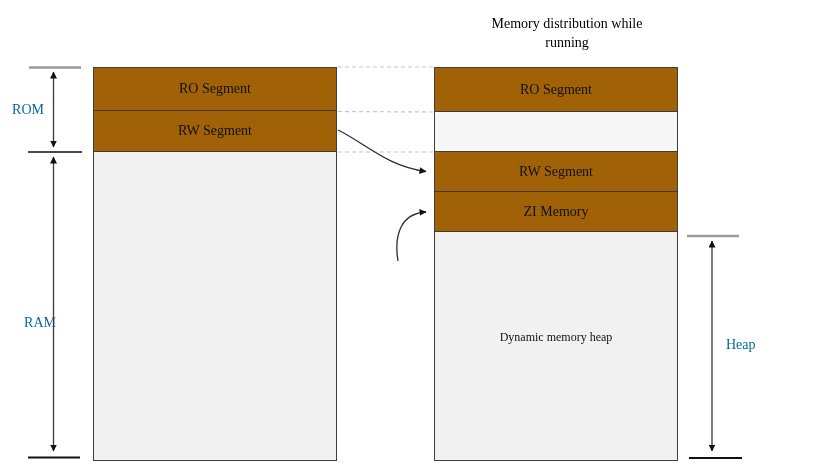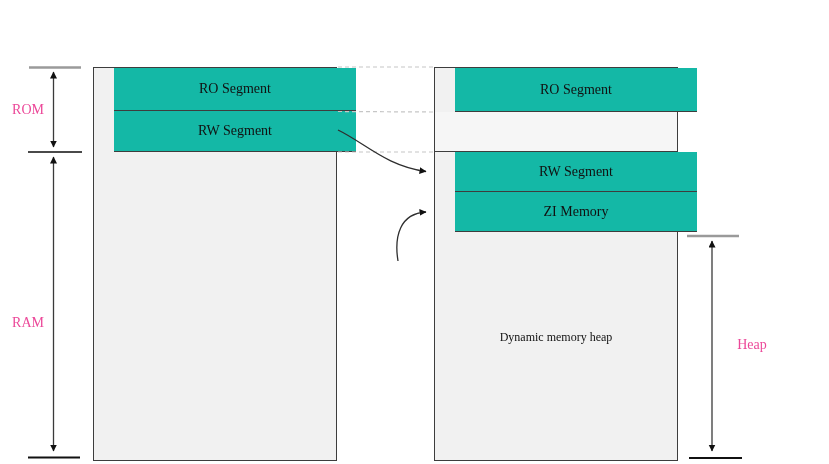--- a/index.html
+++ b/index.html
@@ -22,44 +22,46 @@
     border:1.5px solid #3d3d3d; background:#f1f1f1;
     display:flex; flex-direction:column;
   }
   #col-left  { left:93px;  }
   #col-right { left:434px; }
 
   .seg {
     width:100%; display:flex; align-items:center; justify-content:center;
     font-size:14px; border-bottom:1.5px solid #3d3d3d; flex:0 0 auto;
   }
-  .seg.gray  { background:#14b8a6;margin-left:20px; }
+  .seg.gray  { background:#a16207; }
   .seg.light { background:#f6f6f6; }
   .filler    { flex:1 1 auto; background:#f1f1f1; }
   .heap-area {
     flex:1 1 auto; background:#f1f1f1; display:flex;
     align-items:center; justify-content:center; font-size:12px;
     padding-bottom:18px; border-bottom:none;
   }
   .side-label {
-    position:absolute; font-size:14px; text-align:center; color:#ec4899;
+    position:absolute; font-size:14px; text-align:center; color:#0369a1;
     white-space:pre-line; line-height:18px;
   }
   #label-rom  { left:4px;   top:101px; width:48px; }
-  #label-ram  { left:4px;   top:314px; width:48px; }
-  #label-heap { left:726px; top:336px; width:52px; text-align:center; }
+  #label-ram  { left:16px;   top:314px; width:48px; }
+  #label-heap { left:726px; top:336px; width:52px; text-align:left; }
   #label-zi-end { left:731px; top:227px; width:96px; }
 
   #overlay { position:absolute; left:0; top:0; width:829px; height:464px; pointer-events:none; }
 </style>
 </head>
 <body>
 
 <div id="canvas">
 
+  <div class="title" id="title-right">Memory distribution while
+running</div>
 
   <div class="column" id="col-left">
     <div class="seg gray" style="height:43px">
       <span>RO Segment</span>
     </div>
     <div class="seg gray" style="height:41px">
       <span>RW Segment</span>
     </div>
     <div class="filler"></div>
   </div>

